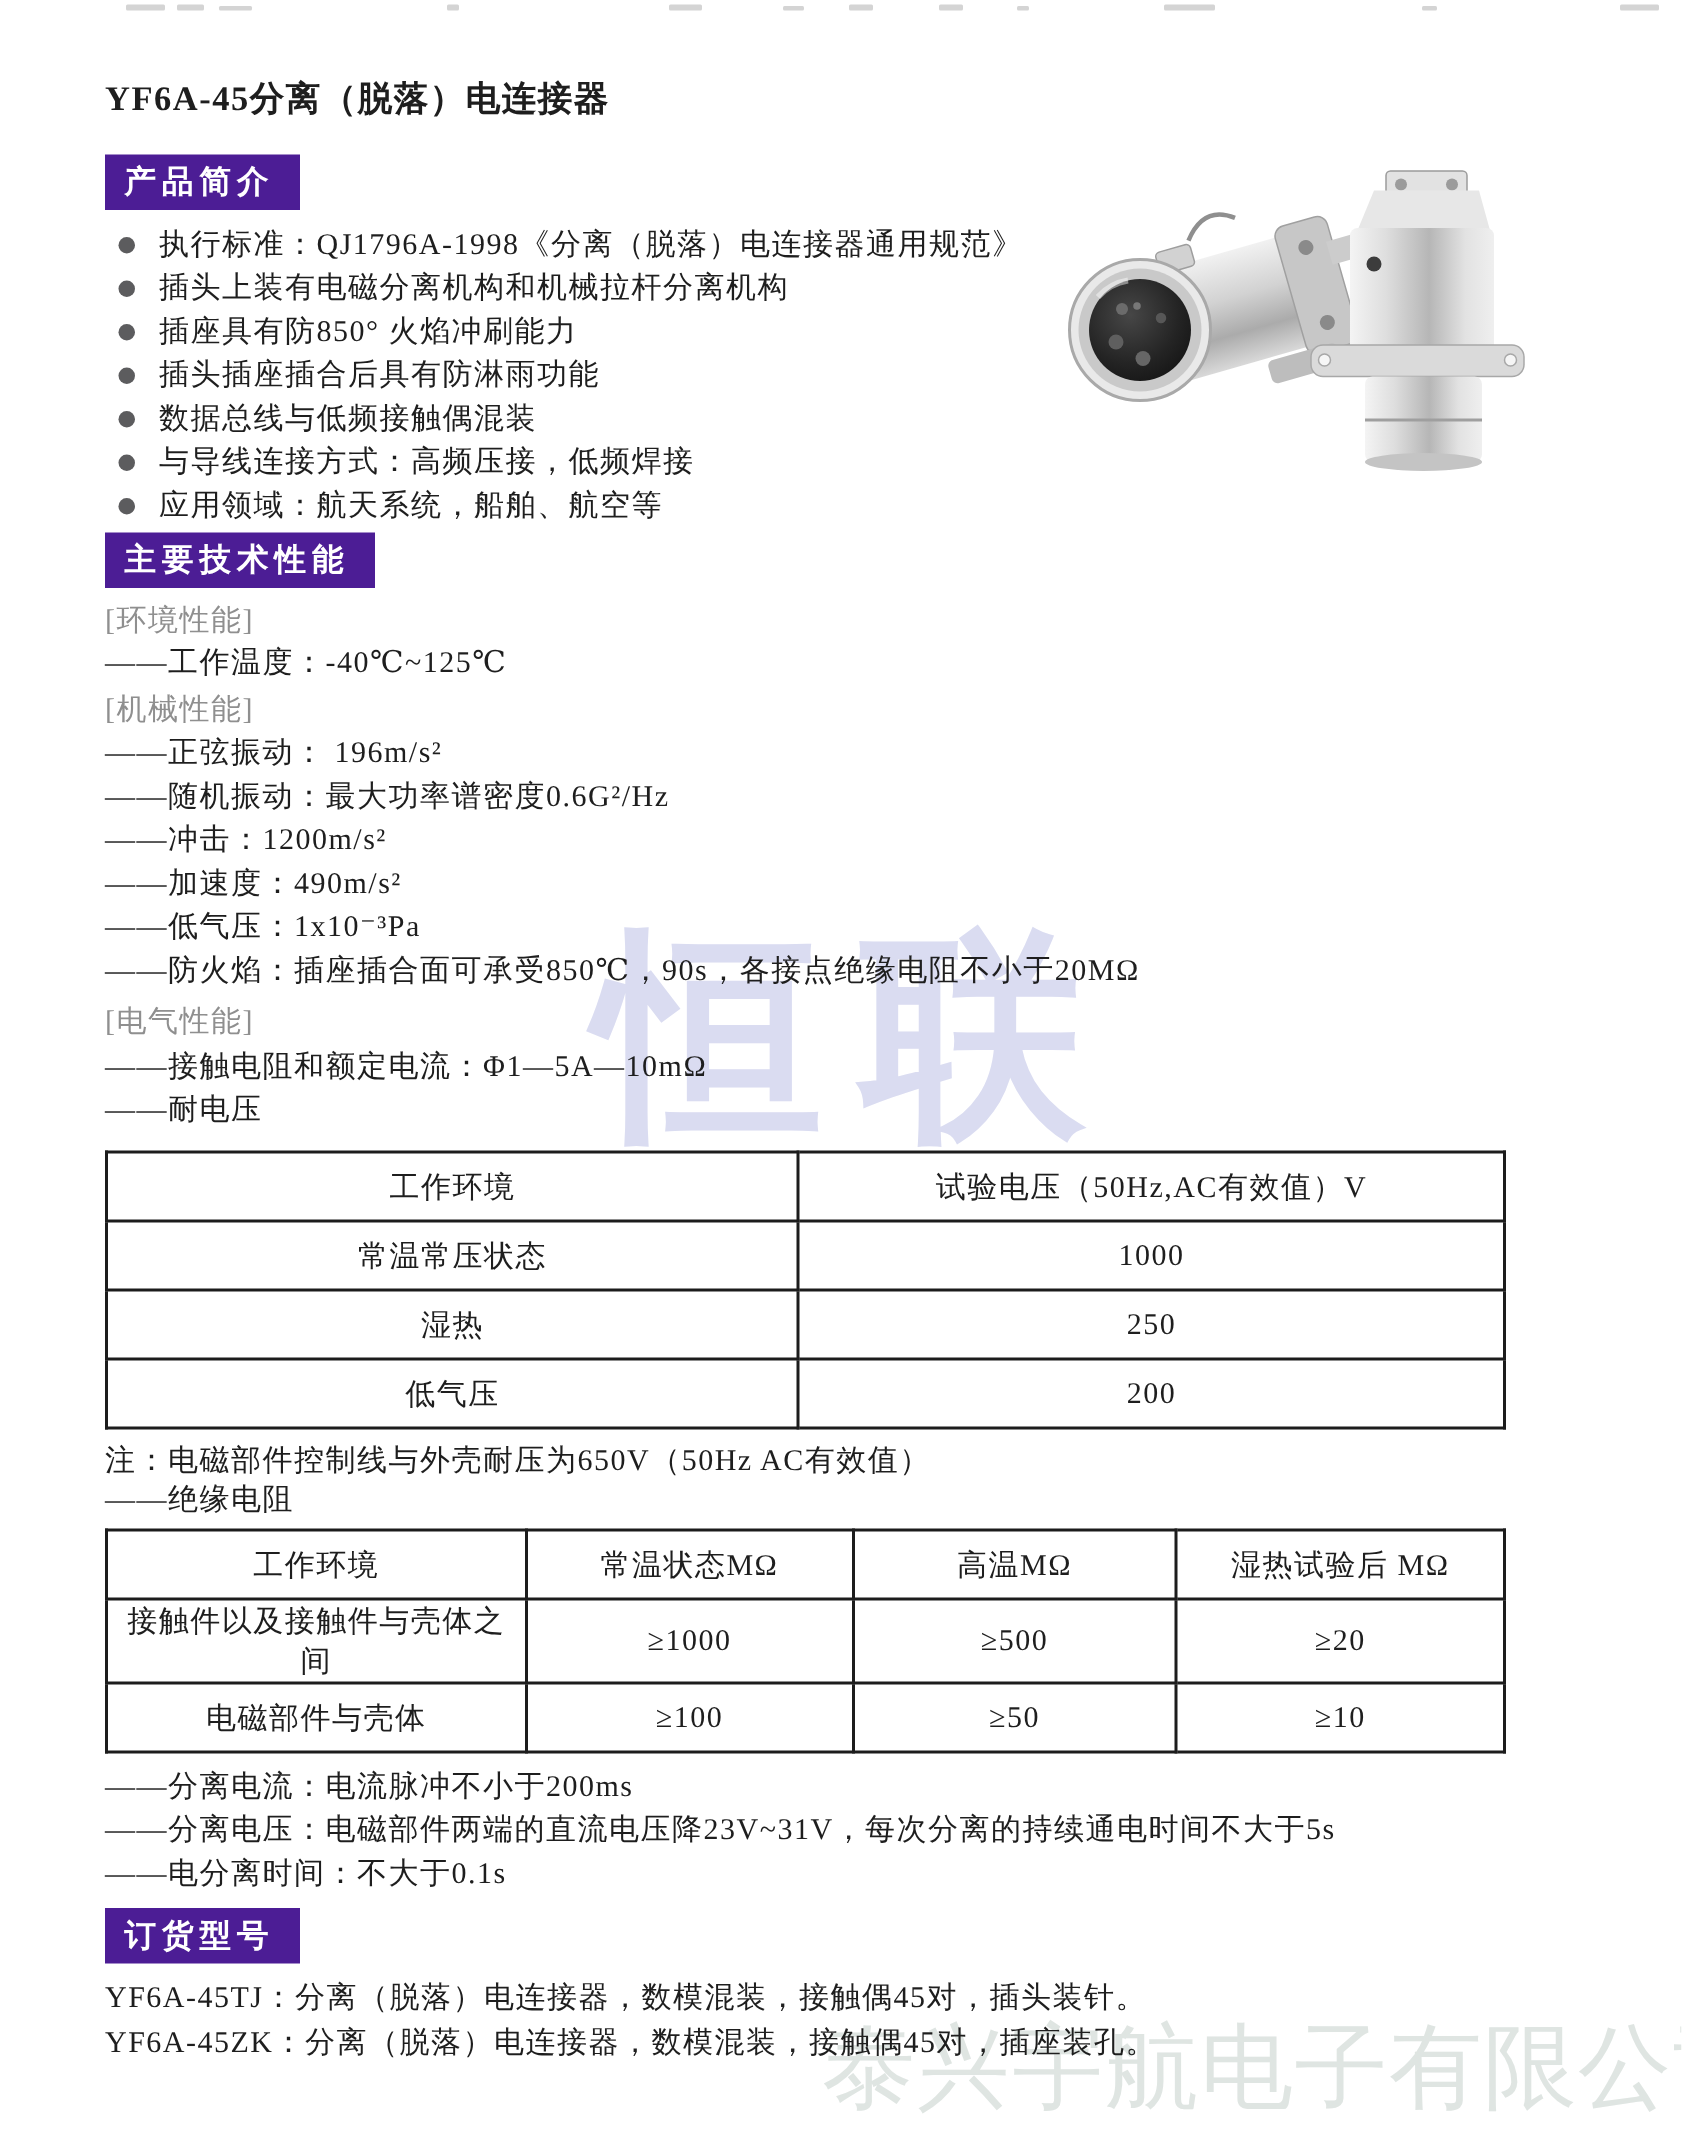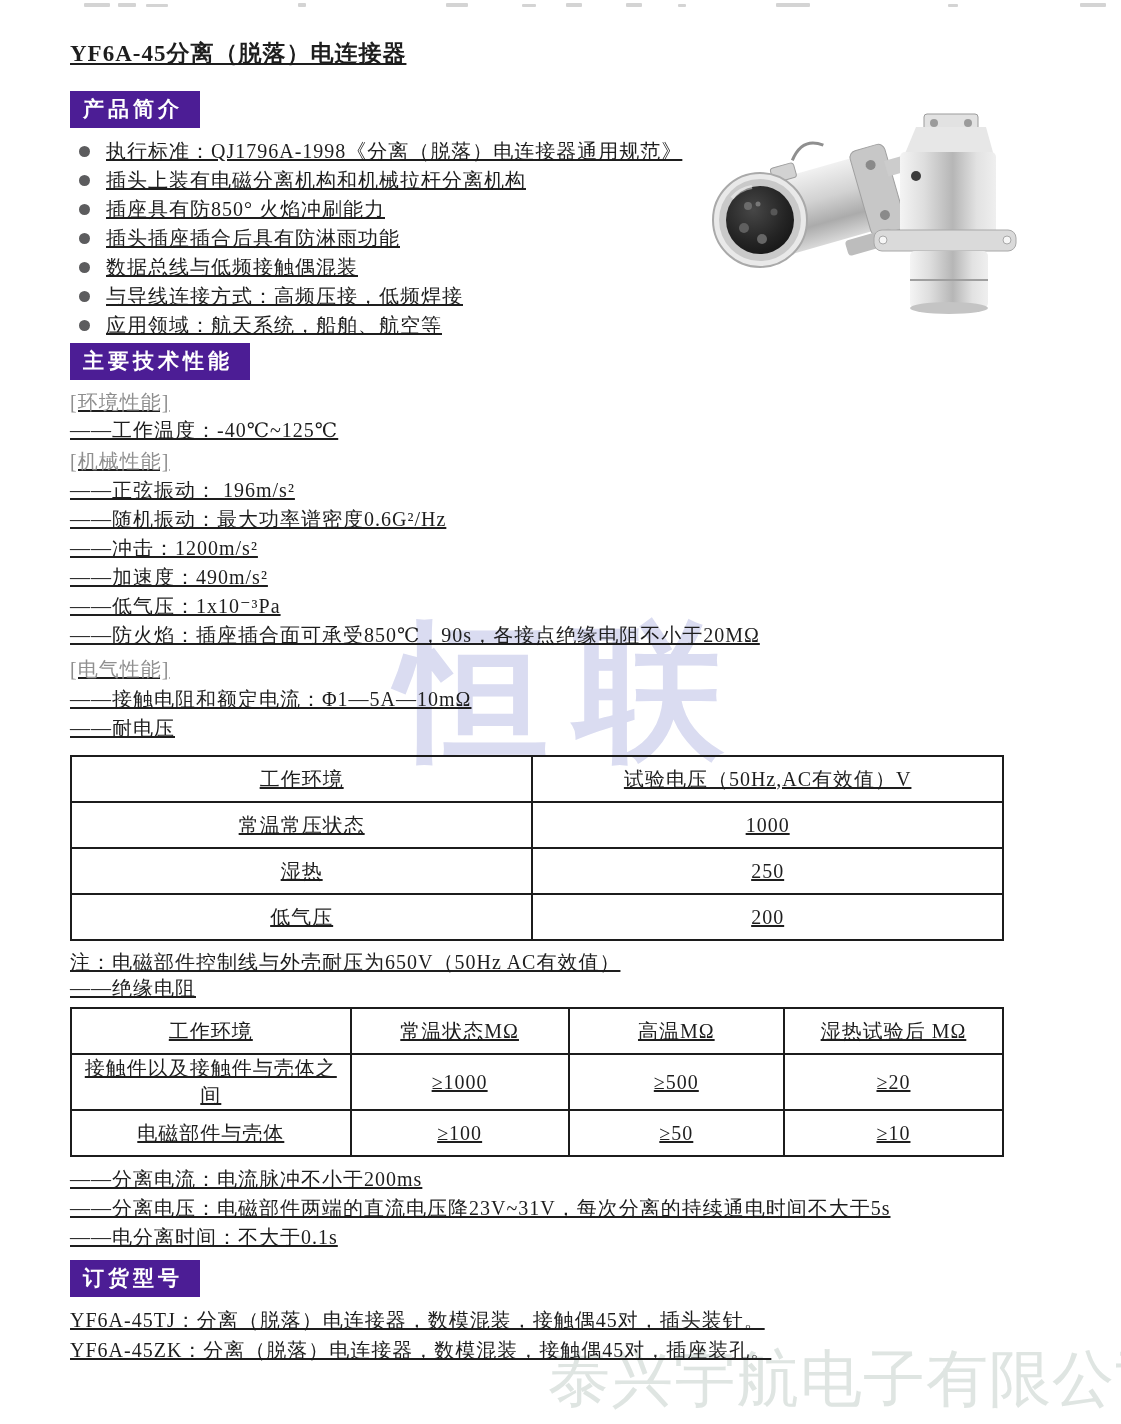--- a/index.html
+++ b/index.html
@@ -21,21 +21,21 @@
   }
   .wm-bottom{
     left:548px;top:1348px;
     font-family:"Liberation Serif","DejaVu Serif",serif;
     font-size:62px;letter-spacing:1px;
   }
   
   .topfrag{position:absolute;left:0;top:0;width:1121px;height:10px;z-index:1;}
   .topfrag span{position:absolute;background:#c6c6c6;opacity:.75;border-radius:1px;}
   
-  .content{position:absolute;left:70px;top:4px;width:990px;z-index:1;text-decoration:underline;}
+  .content{position:absolute;left:70px;top:16px;width:990px;z-index:1;}
   .title{
     padding-top:34px;
     font-size:23px;font-weight:600;letter-spacing:1px;
   }
   .sec-hdr{
     display:inline-block;
     margin-top:22px;
     background:#4c1d95;color:#ffffff;
     font-family:"Liberation Sans","DejaVu Sans",sans-serif;
     font-weight:700;font-size:21px;

